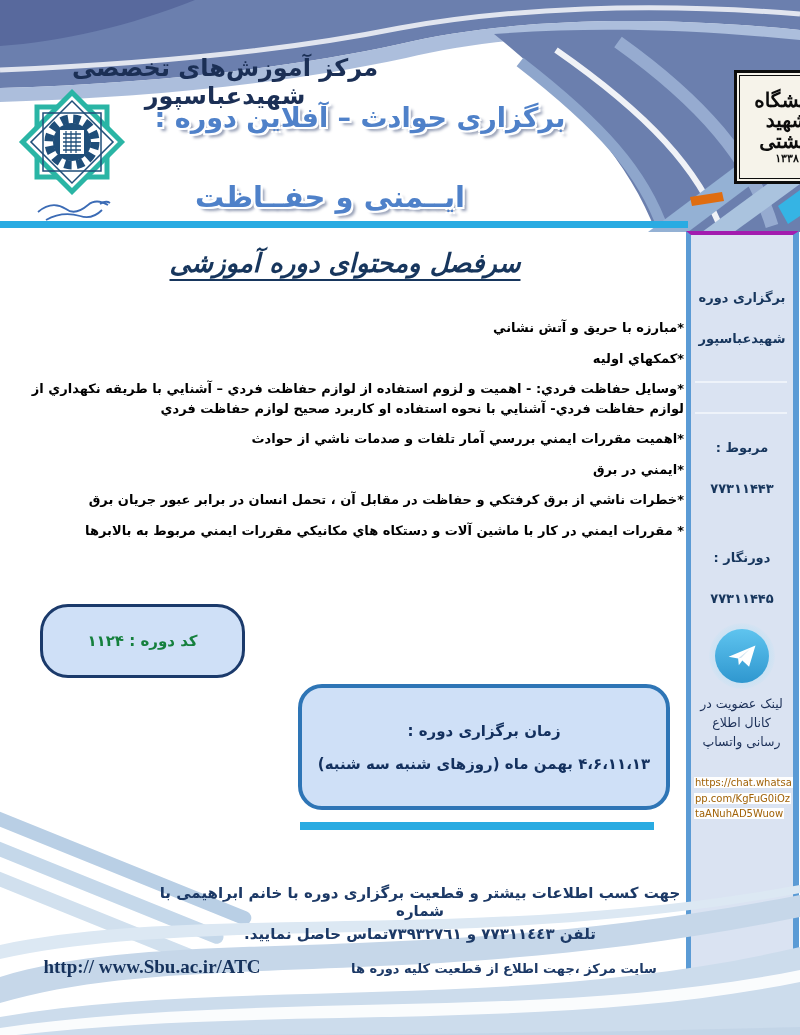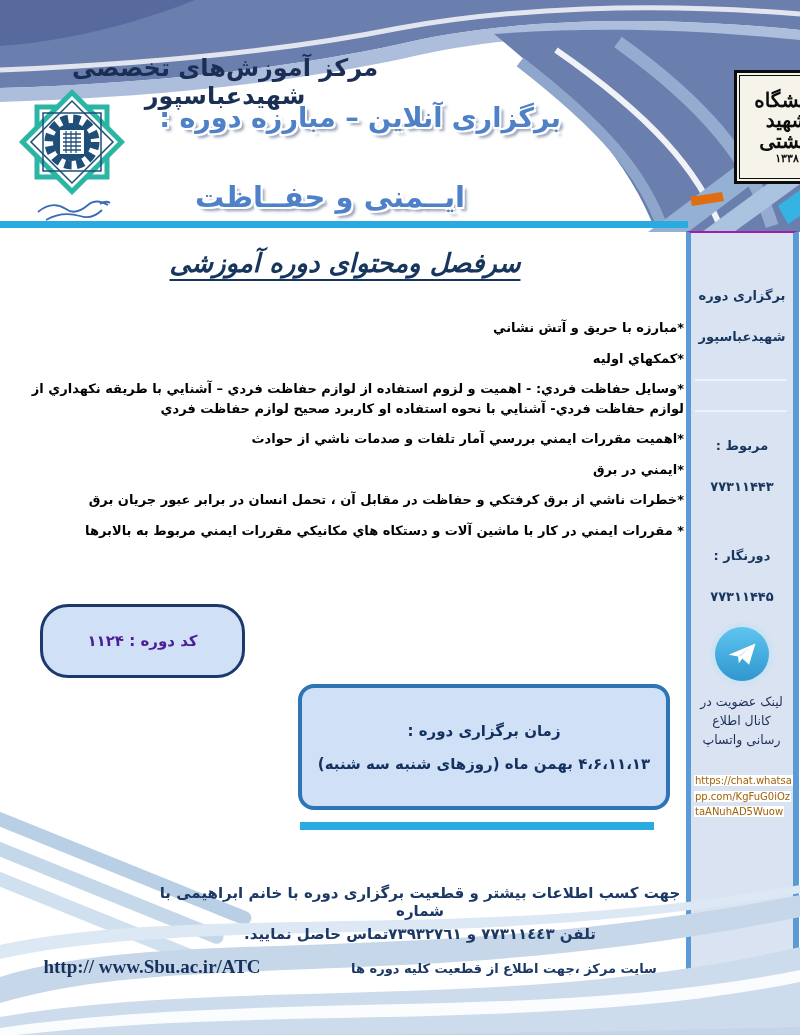--- a/index.html
+++ b/index.html
@@ -46,25 +46,25 @@
   .bullets{
     left:8px;top:318px;width:676px;direction:rtl;text-align:right;z-index:4;
     color:#000;font-weight:bold;font-size:13px;line-height:1.5;
   }
   .bullets .b{margin-bottom:11px;}
 
   .pill-code{
     left:40px;top:604px;width:205px;height:74px;box-sizing:border-box;z-index:4;
     background:#cfe0f7;border:3px solid #1b3a6b;border-radius:28px;
     display:flex;align-items:center;justify-content:center;direction:rtl;
-    font-size:15px;font-weight:bold;color:#4c1d95;
+    font-size:15px;font-weight:bold;color:#15803d;
   }
   .pill-time{
     left:298px;top:684px;width:372px;height:126px;box-sizing:border-box;z-index:4;
-    background:#cfe0f7;border:4px solid #2e75b6;border-radius:16px;
+    background:#cfe0f7;border:4px solid #2e75b6;border-radius:24px;
     display:flex;flex-direction:column;align-items:center;justify-content:center;gap:15px;
     direction:rtl;text-align:center;font-size:15px;font-weight:bold;color:#13305e;
   }
 
   
   .dstripe{height:14px;transform-origin:left top;z-index:1;border-radius:7px;}
   .ds1{left:-34px;top:798px;width:310px;background:#b9cfe5;transform:rotate(22deg);}
   .ds2{left:-34px;top:828px;width:280px;background:#c5d8ea;transform:rotate(22deg);}
   .ds3{left:-34px;top:858px;width:250px;background:#d1e0ee;transform:rotate(22deg);}
 
@@ -75,21 +75,21 @@
   .f3{left:323px;top:961px;width:362px;font-size:13px;}
   .site-url{
     left:42px;top:956px;width:220px;z-index:7;direction:ltr;text-align:center;
     font-family:"Liberation Serif",serif;font-weight:bold;font-size:19px;color:#16325c;
   }
 
   
   .sidebar{
     left:686px;top:231px;width:113px;height:753px;box-sizing:border-box;z-index:3;
     background:#dae3f2;border-left:5px solid #5b9bd5;border-right:6px solid #5b9bd5;
-    border-top:2px solid #a21caf;
+    border-top:4px solid #a21caf;
   }
   .sidebar .txt{position:absolute;left:0;width:100%;text-align:center;direction:rtl;
     color:#17365d;font-weight:bold;font-size:13px;}
   .sb-sep{position:absolute;left:4px;width:92px;height:2px;background:#eef3fa;}
   .sb-num{font-size:15px;letter-spacing:.5px;}
   .tg-wrap{position:absolute;left:50%;top:388px;transform:translateX(-50%);
     width:66px;height:66px;border-radius:50%;
     background:radial-gradient(circle,#bfe1f4 45%,rgba(218,227,242,0) 75%);
     display:flex;align-items:center;justify-content:center;}
   .tg-circle{width:54px;height:54px;border-radius:50%;
@@ -127,21 +127,21 @@
 
     <path d="M648,232 L800,118 L800,148 L688,232 Z" fill="#94b1d4"></path>
     <path d="M702,232 L800,160 L800,184 L734,232 Z" fill="#aac3de"></path>
 
     <path d="M690,197 L722,192 L724,201 L692,206 Z" fill="#e06d10"></path>
 
     <path d="M778,206 L800,190 L800,216 L788,224 Z" fill="#35b4e4"></path>
   </svg>
 
   <div class="abs org-name">مرکز آموزش‌های تخصصی شهیدعباسپور</div>
-  <div class="abs hdr-fancy course-mode">برگزاری آنلاین – مبارزه دوره :</div>
+  <div class="abs hdr-fancy course-mode">برگزاری حوادث – آفلاین دوره :</div>
   <div class="abs hdr-fancy course-title">ایــمنی و حفــاظت</div>
 
   <svg class="abs center-logo" width="112" height="142" viewBox="0 0 112 142">
     <g>
       <rect x="21" y="21" width="70" height="70" fill="#ffffff" stroke="#2ab5a5" stroke-width="5"></rect>
       <rect x="21" y="21" width="70" height="70" fill="#ffffff" stroke="#2ab5a5" stroke-width="5" transform="rotate(45 56 56)"></rect>
       <rect x="27" y="27" width="58" height="58" fill="none" stroke="#1f4e79" stroke-width="1.5"></rect>
       <rect x="27" y="27" width="58" height="58" fill="none" stroke="#1f4e79" stroke-width="1.5" transform="rotate(45 56 56)"></rect>
     </g>
     <g>

